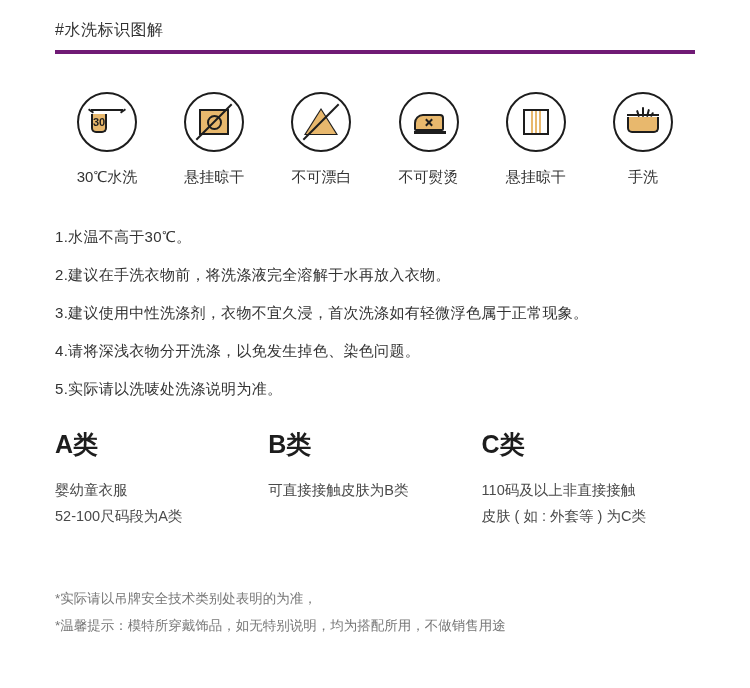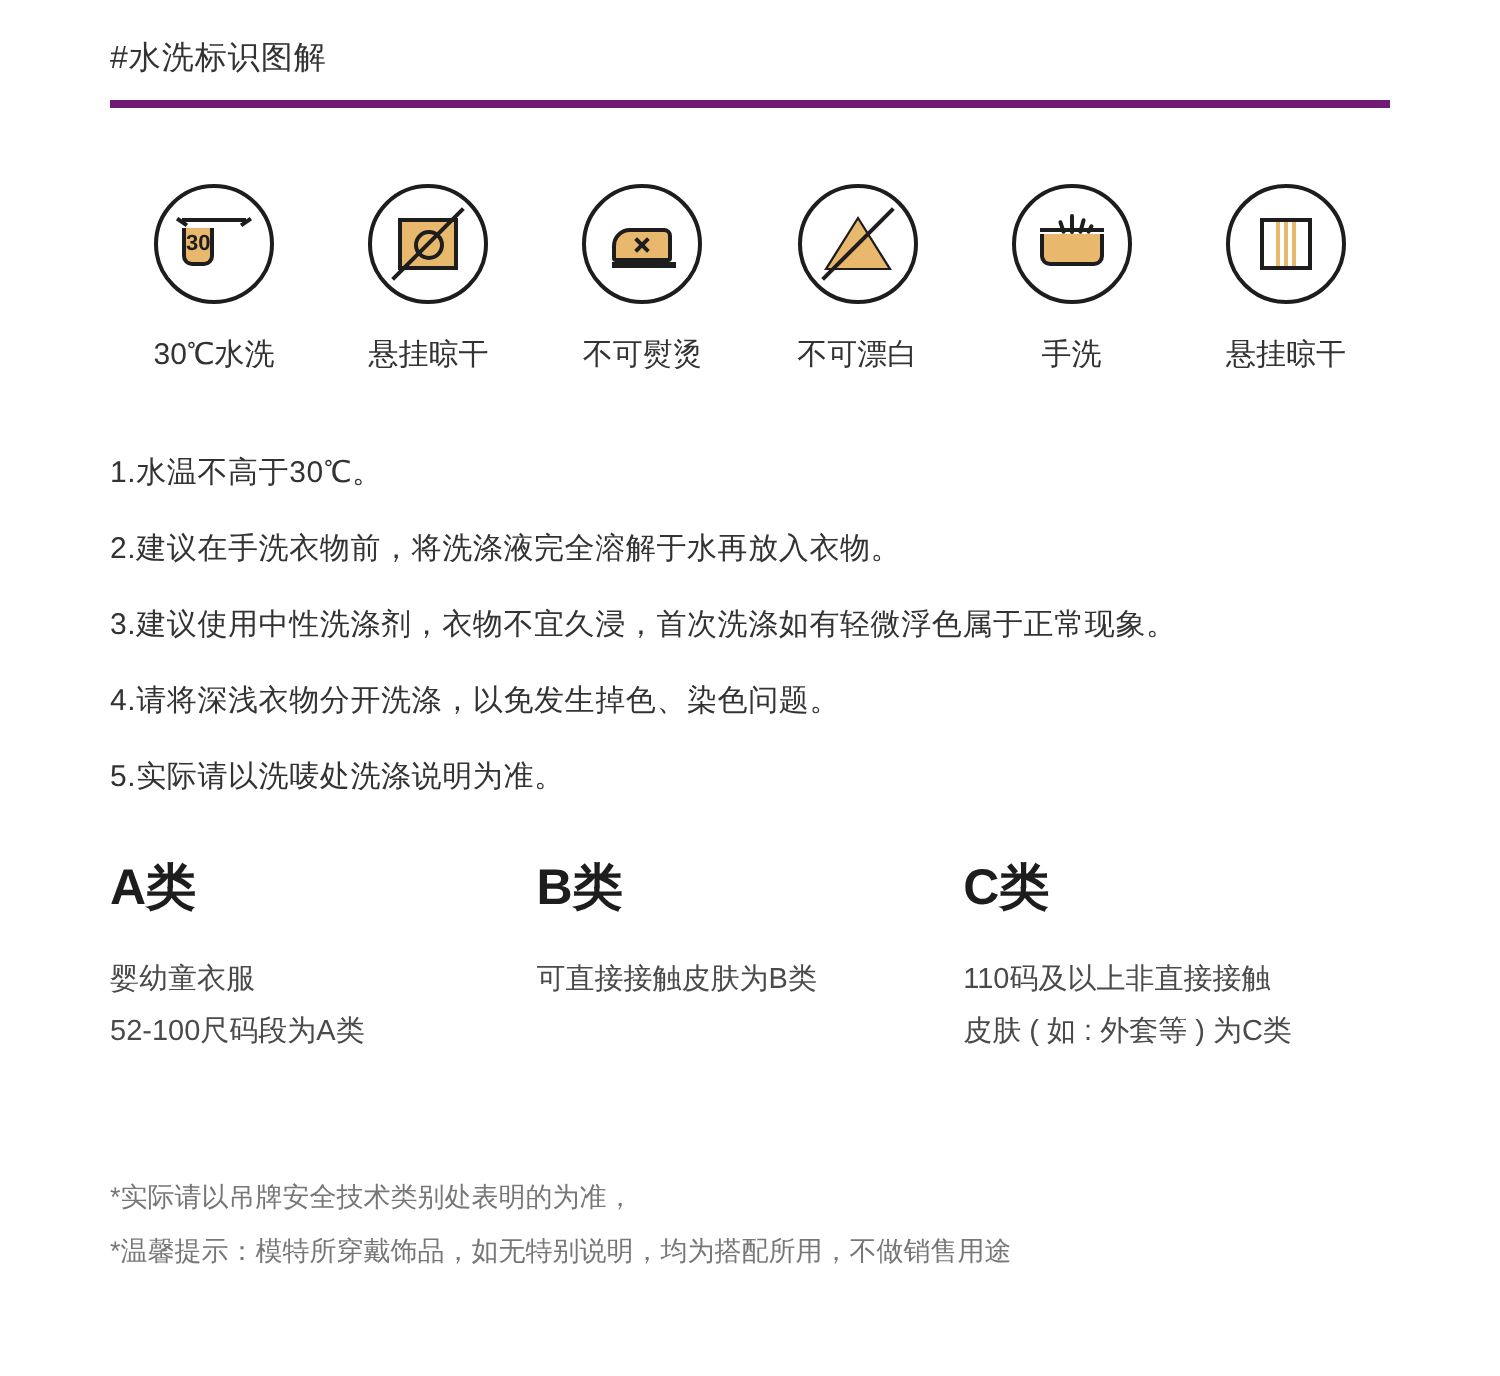--- a/index.html
+++ b/index.html
@@ -393,70 +393,70 @@
             </div>
           <div class="slash" style="left:-8px;top:14px;width:50px;"></div>
         </div>
       </div>
       <div class="icon-caption">悬挂晾干</div>
     </div>
 
     <div class="icon-cell">
       <div class="icon-box">
         <div class="glyph">
+          <div class="tri-out"></div>
+          <div class="tri"></div>
+          <div class="slash" style="left:-8px;top:14px;width:50px;"></div>
+        </div>
+      </div>
+      <div class="icon-caption">不可漂白</div>
+    </div>
+
+    <div class="icon-cell">
+      <div class="icon-box">
+        <div class="glyph">
           <div class="iron">
             <div class="x"></div>
             <div class="x2"></div>
           </div>
         </div>
       </div>
       <div class="icon-caption">不可熨烫</div>
     </div>
 
     <div class="icon-cell">
       <div class="icon-box">
         <div class="glyph">
-          <div class="tri-out"></div>
-          <div class="tri"></div>
-          <div class="slash" style="left:-8px;top:14px;width:50px;"></div>
-        </div>
-      </div>
-      <div class="icon-caption">不可漂白</div>
+          <div class="hang">
+            <div class="bar2"></div>
+            <div class="bar"></div>
+            <div class="bar3"></div>
+          </div>
+        </div>
+      </div>
+      <div class="icon-caption">悬挂晾干</div>
     </div>
 
     <div class="icon-cell">
       <div class="icon-box">
         <div class="glyph">
           <div class="hand-tub">
             <div class="lip2"></div>
             <div class="fingers">
                 <span></span>
                 <span></span>
                 <span></span>
                 <span></span>
               </div>
           </div>
         </div>
       </div>
       <div class="icon-caption">手洗</div>
     </div>
 
-    <div class="icon-cell">
-      <div class="icon-box">
-        <div class="glyph">
-          <div class="hang">
-            <div class="bar2"></div>
-            <div class="bar"></div>
-            <div class="bar3"></div>
-          </div>
-        </div>
-      </div>
-      <div class="icon-caption">悬挂晾干</div>
-    </div>
-
   </div>
 
   <div class="care-list">
     <ul>
       <li>1.水温不高于30℃。</li>
       <li>2.建议在手洗衣物前，将洗涤液完全溶解于水再放入衣物。</li>
       <li>3.建议使用中性洗涤剂，衣物不宜久浸，首次洗涤如有轻微浮色属于正常现象。</li>
       <li>4.请将深浅衣物分开洗涤，以免发生掉色、染色问题。</li>
       <li>5.实际请以洗唛处洗涤说明为准。</li>
     </ul>

